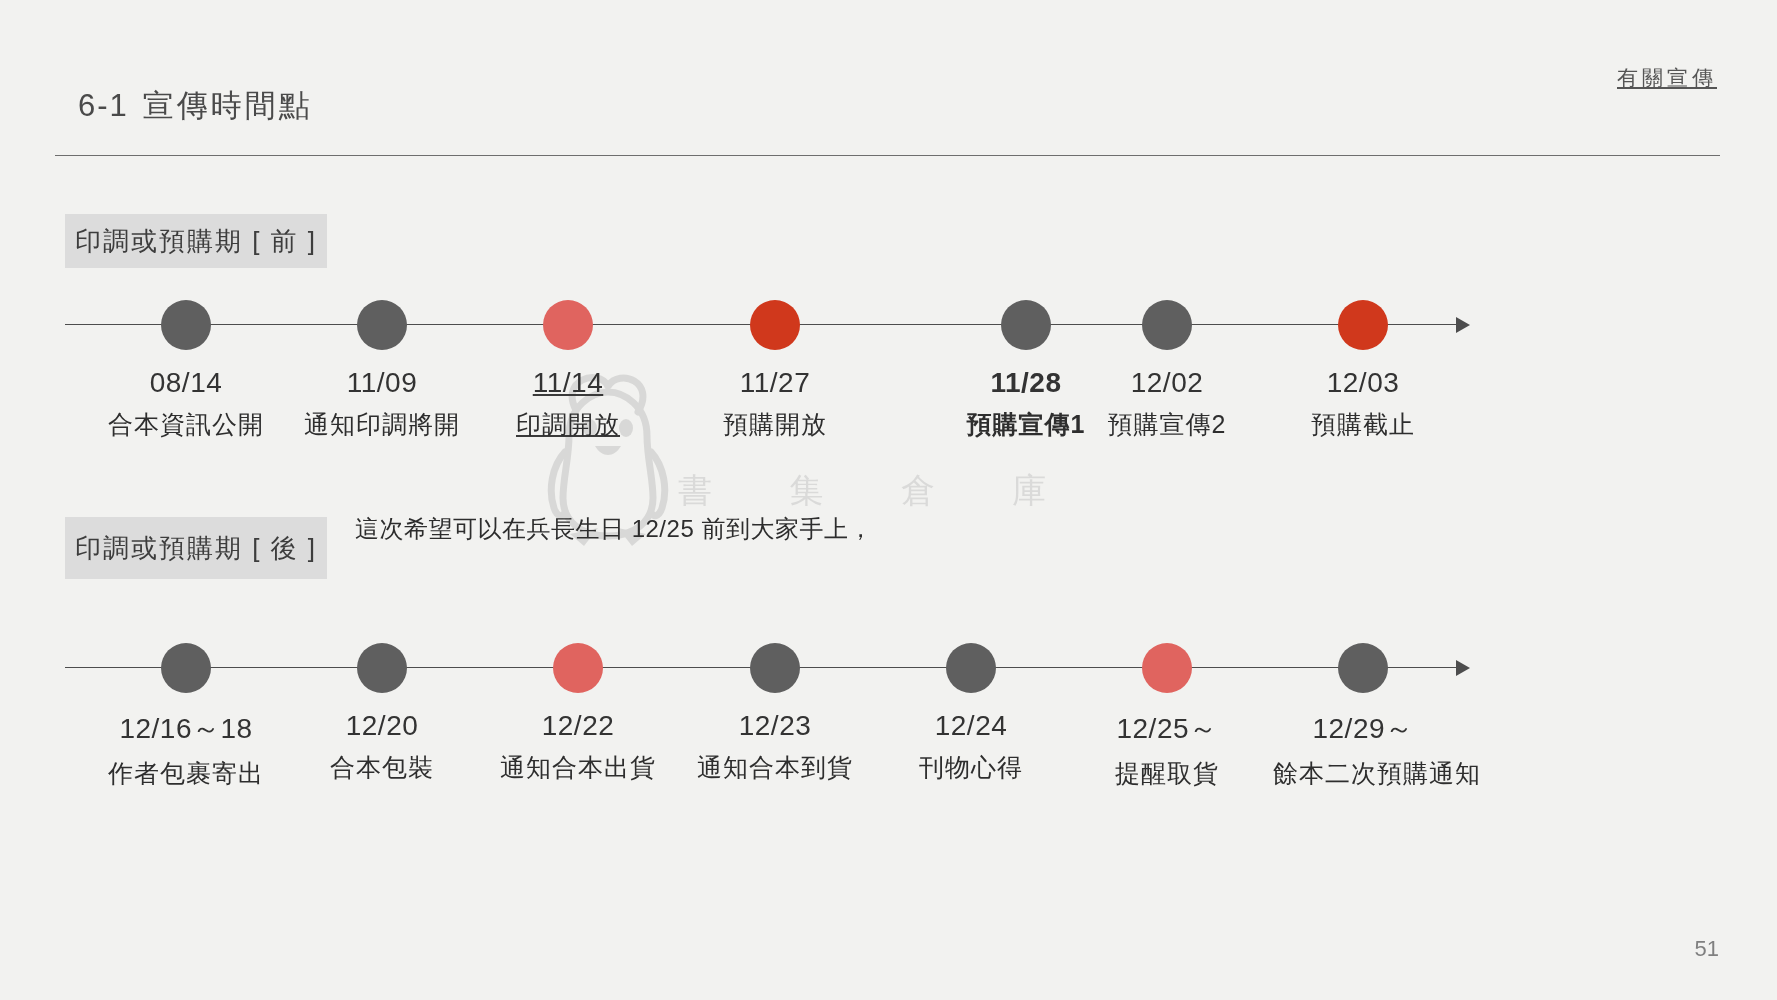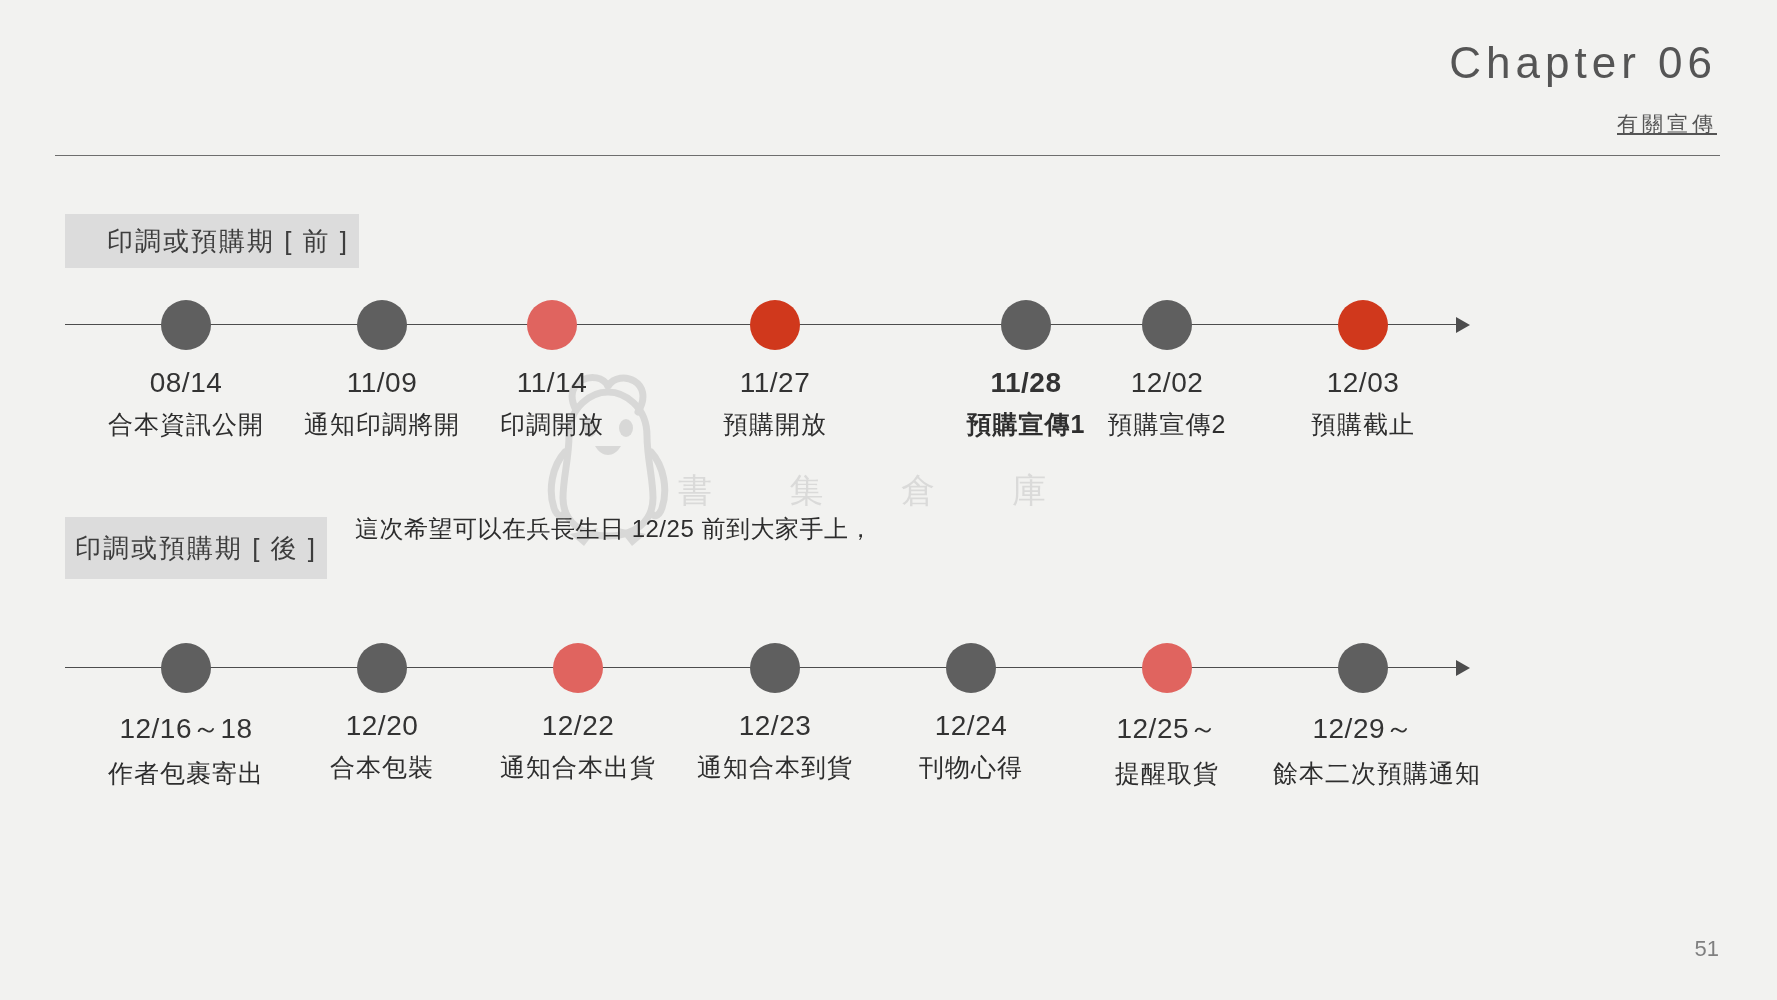--- a/index.html
+++ b/index.html
@@ -114,21 +114,20 @@
     display: flex;
     align-items: center;
     justify-content: center;
     white-space: nowrap;
   }
   #tag-before {
     left: 65px;
     top: 214px;
     width: 262px;
     height: 54px;
-    padding-left: 32px;
   }
   #tag-after {
     left: 65px;
     top: 517px;
     width: 262px;
     height: 62px;
   }
 
   
   .timeline {
@@ -207,22 +206,24 @@
     right: 58px;
     bottom: 38px;
     font-size: 22px;
     color: #808080;
   }
 </style>
 </head>
 <body>
 
 <div class="header">
+  <div class="section-title">
+    <span class="num">6-1</span><span>宣傳時間點</span>
+  </div>
   <div class="chapter-block">
-    <div class="chapter-line1">Chapter  06</div>
     <div class="chapter-line2">有關宣傳</div>
   </div>
   <div class="header-rule"></div>
 </div>
 
 <div class="watermark">
   <svg class="wm-bird" width="175" height="180" viewBox="0 0 175 180">
     <g fill="none" stroke="#9e9e9e" stroke-width="7" stroke-linecap="round" stroke-linejoin="round">
       <path d="M56 44 C40 14 78 2 88 20"></path>
       <path d="M88 20 C100 2 136 16 118 46"></path>
@@ -249,21 +250,21 @@
       <div class="node" style="left: 186px;">
         <div class="dot"></div>
         <div class="node-date">08/14</div>
         <div class="node-label">合本資訊公開</div>
       </div>
       <div class="node" style="left: 382px;">
         <div class="dot"></div>
         <div class="node-date">11/09</div>
         <div class="node-label">通知印調將開</div>
       </div>
-      <div class="node" style="left: 552px;">
+      <div class="node" style="left: 568px; text-decoration: underline;">
         <div class="dot light-red"></div>
         <div class="node-date">11/14</div>
         <div class="node-label">印調開放</div>
       </div>
       <div class="node" style="left: 775px;">
         <div class="dot dark-red"></div>
         <div class="node-date">11/27</div>
         <div class="node-label">預購開放</div>
       </div>
       <div class="node" style="left: 1026px; font-weight: bold;">

